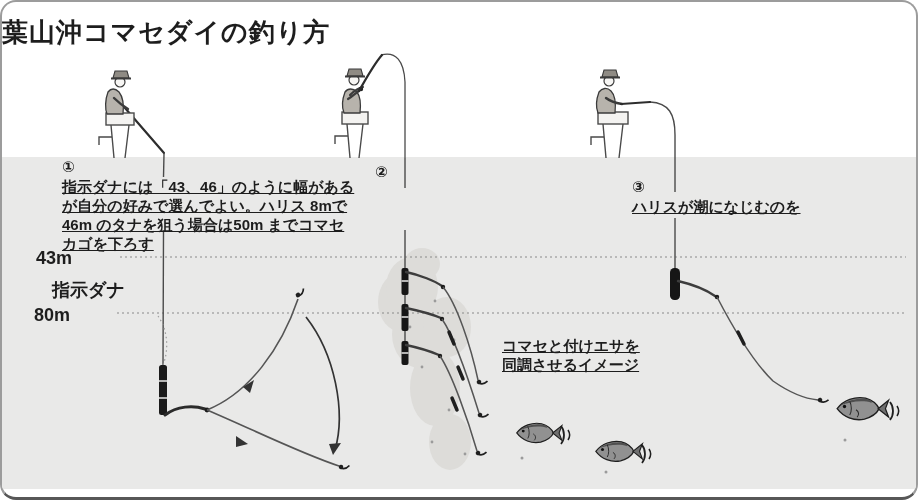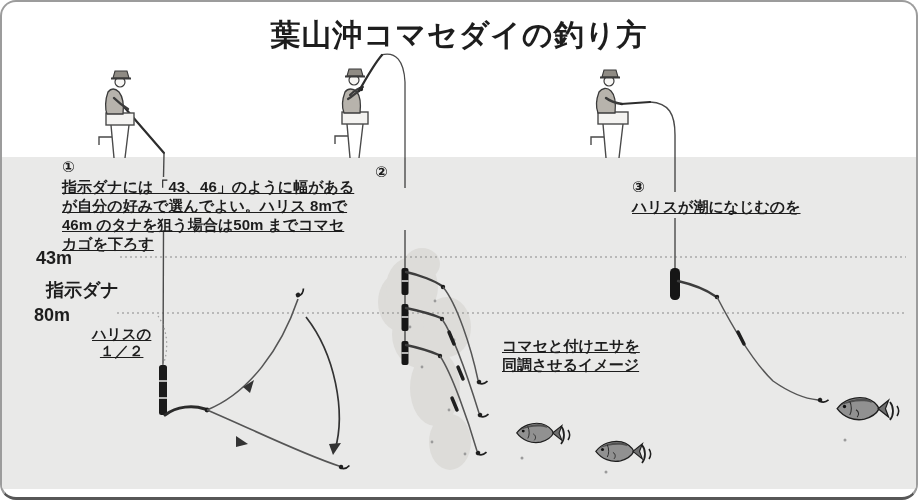--- a/index.html
+++ b/index.html
@@ -15,22 +15,22 @@
     font-family:"Liberation Sans","DejaVu Sans",sans-serif;
     color:#1d1d1d;
   }
   .water{
     position:absolute;left:0;right:0;top:155px;height:332px;
     background:#e9e9e8;
   }
   svg.canvas{position:absolute;left:0;top:0;width:918px;height:500px;}
   .txt{position:absolute;font-weight:700;color:#1d1d1d;}
   .title{
-    left:0;right:0;top:13px;text-align:center;
-    font-size:30px;font-weight:800;letter-spacing:1px;
+    left:0;right:0;top:13px;text-align:left;
+    font-size:26px;font-weight:800;letter-spacing:1px;
   }
   .note{white-space:pre-line;text-decoration:underline;}
   .step{font-size:15px;line-height:19px;}
   .step .num{display:block;font-size:15px;line-height:18px;margin-bottom:1px;}
   .depth{font-size:18px;}
   .small-note{font-size:14.5px;line-height:17px;text-align:center;}
   .mid-note{font-size:15px;line-height:19px;}
   .bottom-note{font-size:15px;line-height:20px;}
 </style>
 </head>
@@ -200,22 +200,20 @@
   <div class="txt step" style="left:373px;top:161px">
     <span class="num">②</span>
   </div>
 
   <div class="txt step" style="left:630px;top:176px">
     <span class="num">③</span>
     <div class="note">ハリスが潮になじむのを</div>
   </div>
 
   <div class="txt depth" style="left:34px;top:246px">43m</div>
-  <div class="txt depth" style="left:44px;top:276px">指示ダナ</div>
+  <div class="txt depth" style="left:50px;top:276px">指示ダナ</div>
   <div class="txt depth" style="left:32px;top:303px">80m</div>
 
-  <div class="txt small-note note" style="left:90px;top:324px">ハリスの
-１／２</div>
 
   <div class="txt mid-note note" style="left:500px;top:334px">コマセと付けエサを
 同調させるイメージ</div>
 
 </div>
 
 </body></html>

